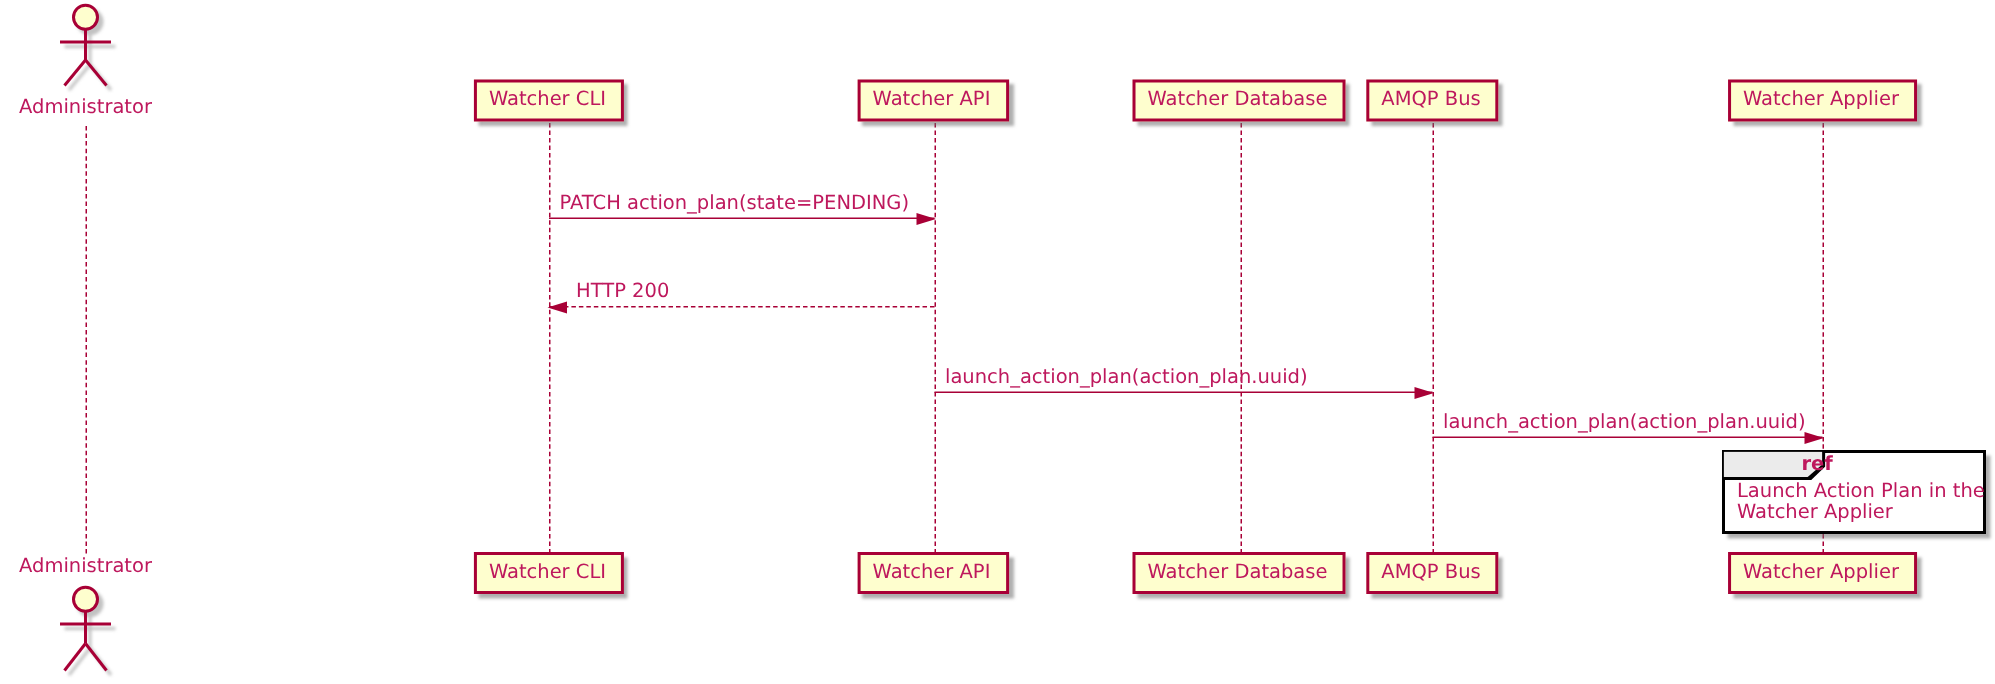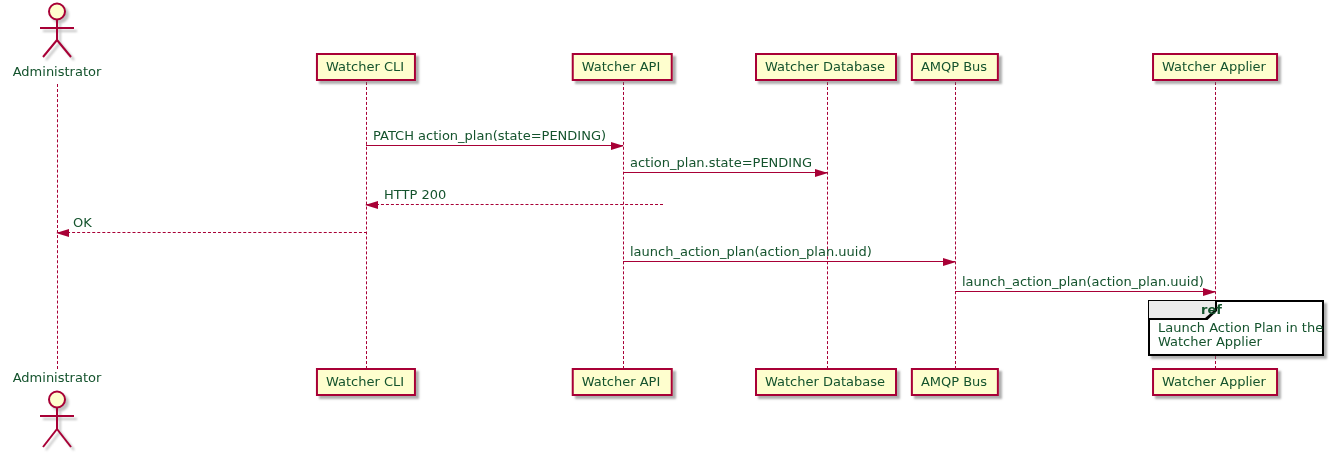--- a/index.html
+++ b/index.html
@@ -1,21 +1,21 @@
 <!DOCTYPE html>
 <html><head>
 <meta charset="utf-8">
 <style>
   html,body{margin:0;padding:0;background:#ffffff;}
   #stage{
     position:relative;
     width:1330px;height:456px;
     background:#ffffff;
     font-family:"DejaVu Sans","Liberation Sans",sans-serif;
-    font-size:13px;color:#14532d;
+    font-size:13px;color:#be185d;
     overflow:hidden;
   }
   
   .lifeline{
     position:absolute;width:0;
     border-left:1px dashed #A80036;
     z-index:1;
   }
   
   .pbox{
@@ -103,37 +103,27 @@
   <div class="pbox" style="left:955px;top:53px;">AMQP Bus</div>
   <div class="pbox" style="left:1215px;top:53px;">Watcher Applier</div>
 
 
   <div class="message" style="left:366px;top:126px;width:257px;">
     <span class="msg-label">PATCH action_plan(state=PENDING)</span>
     <div class="msg-line"></div>
     <div class="head right"></div>
   </div>
 
-  <div class="message" style="left:623px;top:153px;width:204px;">
-    <span class="msg-label">action_plan.state=PENDING</span>
-    <div class="msg-line"></div>
-    <div class="head right"></div>
-  </div>
 
-  <div class="message" style="left:366px;top:185px;width:257px;padding-left:40px;">
+  <div class="message" style="left:366px;top:185px;width:257px;">
     <span class="msg-label" style="left:18px;">HTTP 200</span>
     <div class="msg-line dashed"></div>
     <div class="head left"></div>
   </div>
 
-  <div class="message" style="left:57px;top:213px;width:310px;">
-    <span class="msg-label" style="left:16px;">OK</span>
-    <div class="msg-line dashed"></div>
-    <div class="head left"></div>
-  </div>
 
   <div class="message" style="left:623px;top:242px;width:332px;">
     <span class="msg-label">launch_action_plan(action_plan.uuid)</span>
     <div class="msg-line"></div>
     <div class="head right"></div>
   </div>
 
   <div class="message" style="left:955px;top:272px;width:260px;">
     <span class="msg-label">launch_action_plan(action_plan.uuid)</span>
     <div class="msg-line"></div>

